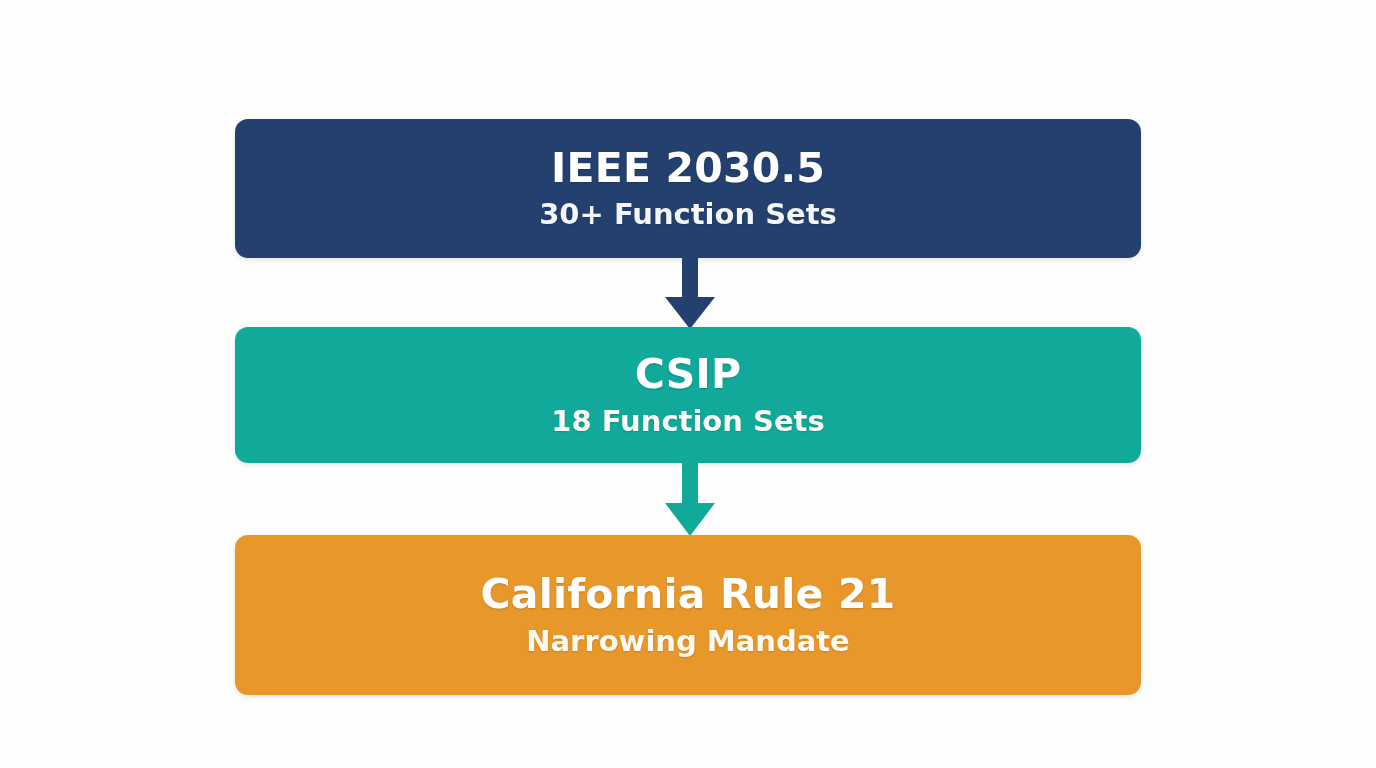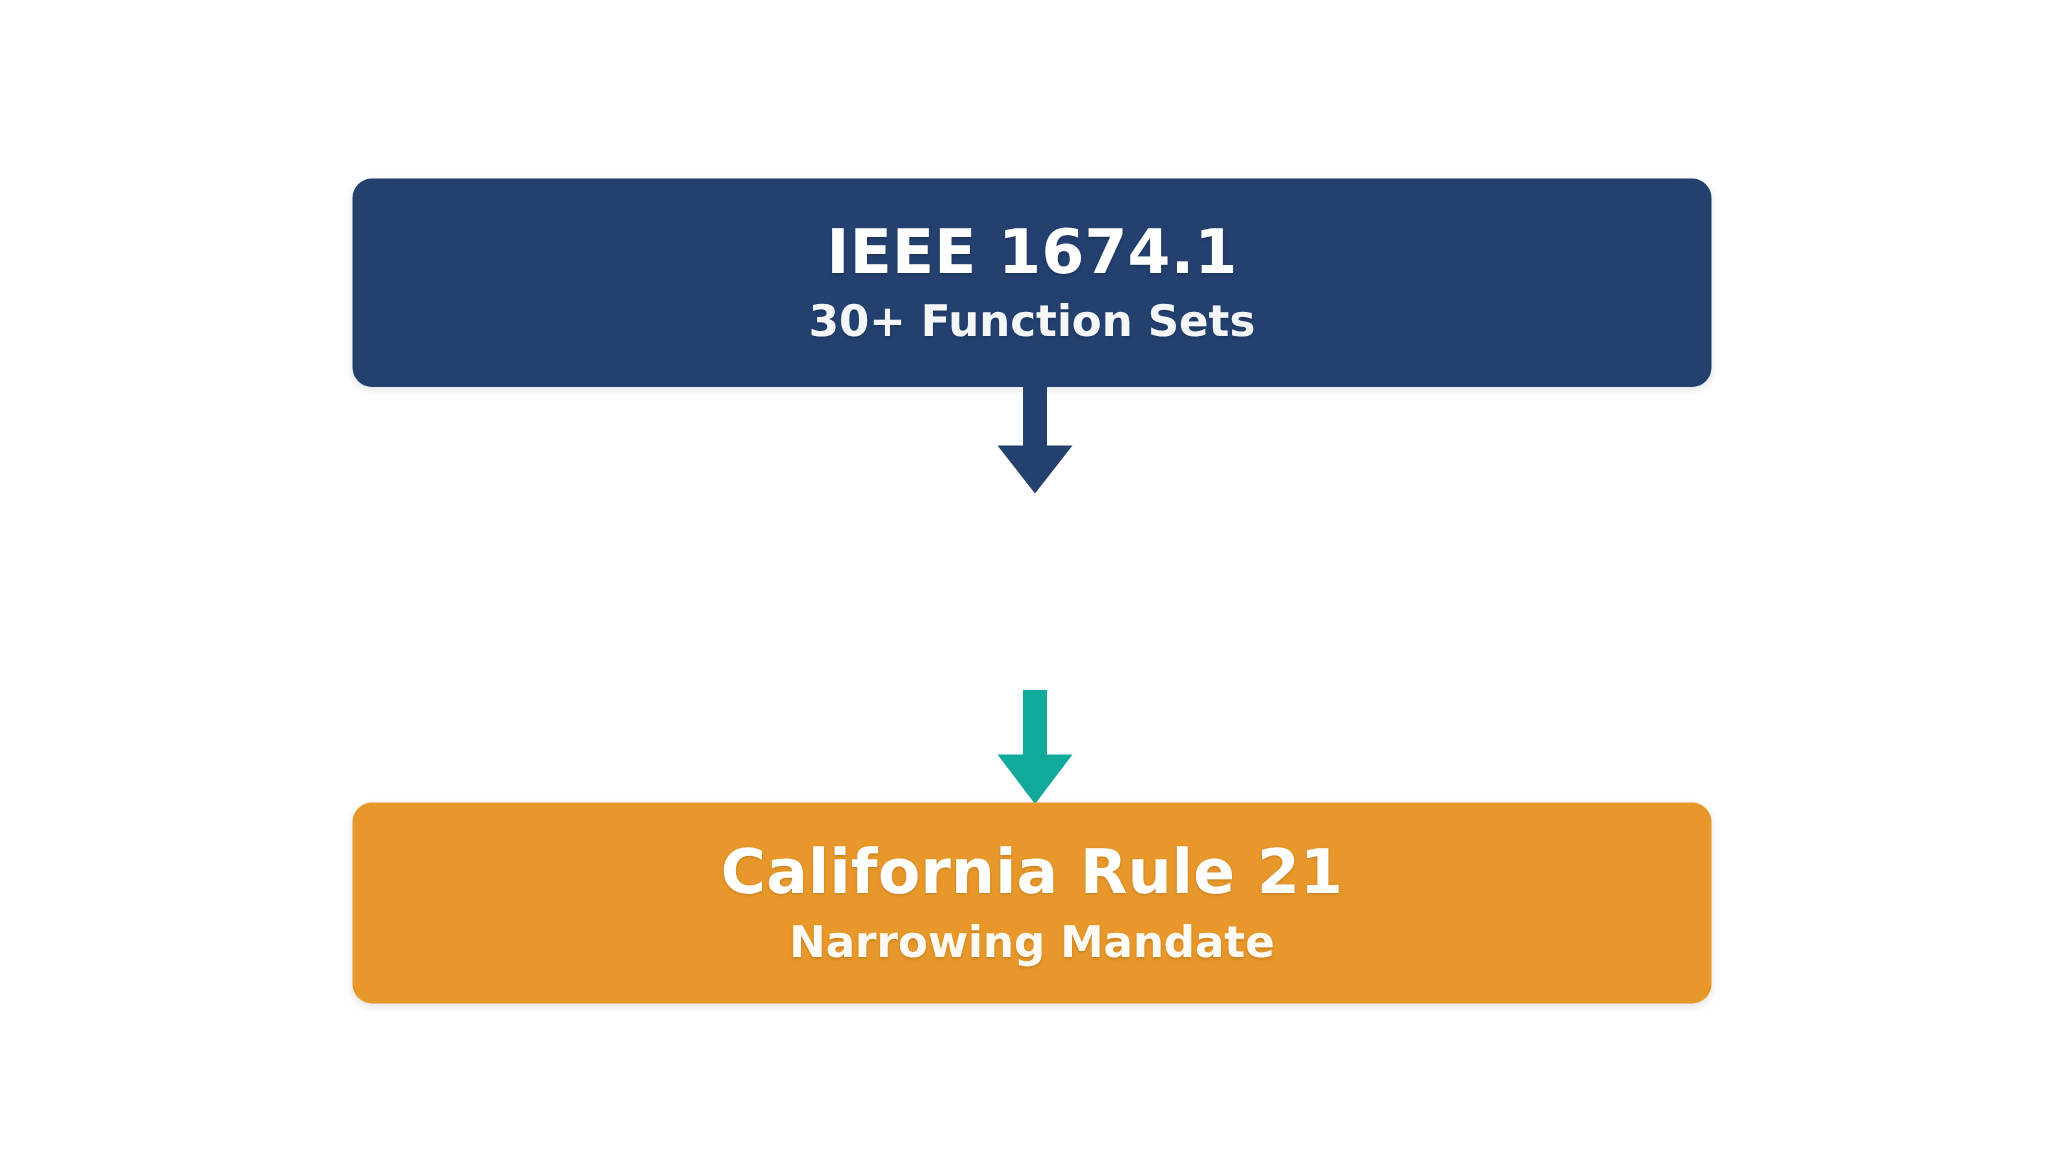--- a/index.html
+++ b/index.html
@@ -57,21 +57,21 @@
     height: 139px;
     background: #23406f;
   }
   #box-csip {
     top: 327px;
     height: 136px;
     background: #10a99a;
   }
   #box-rule21 {
     top: 535px;
-    height: 134px;
+    height: 160px;
     background: #e8982a;
   }
   #box-csip .stage-subtitle,
   #box-rule21 .stage-subtitle {
     color: #fdfaf4;
   }
 
   
   .connector {
     position: absolute;
@@ -103,31 +103,35 @@
     white-space: nowrap;
     letter-spacing: 0.1px;
   }
 </style>
 </head>
 <body>
 
 <div id="diagram">
 
   <div class="stage-box" id="box-ieee">
-    <div class="stage-title">IEEE 1674.1</div>
+    <div class="stage-title">IEEE 2030.5</div>
     <div class="stage-subtitle">30+ Function Sets</div>
   </div>
 
   <div class="connector" id="connector-1">
     <svg viewBox="0 0 70 76" preserveAspectRatio="none">
       <path d="M27 0 H43 V42 H60 L35 74 L10 42 H27 Z" fill="#23406f"></path>
     </svg>
   </div>
 
 
+  <div class="stage-box" id="box-csip">
+    <div class="stage-title">CSIP</div>
+    <div class="stage-subtitle">18 Function Sets</div>
+  </div>
 
   <div class="connector" id="connector-2">
     <svg viewBox="0 0 70 78" preserveAspectRatio="none">
       <path d="M27 0 H43 V43 H60 L35 76 L10 43 H27 Z" fill="#10a99a"></path>
     </svg>
   </div>
 
   <div class="stage-box" id="box-rule21">
     <div class="stage-title">California Rule 21</div>
     <div class="stage-subtitle">Narrowing Mandate</div>

